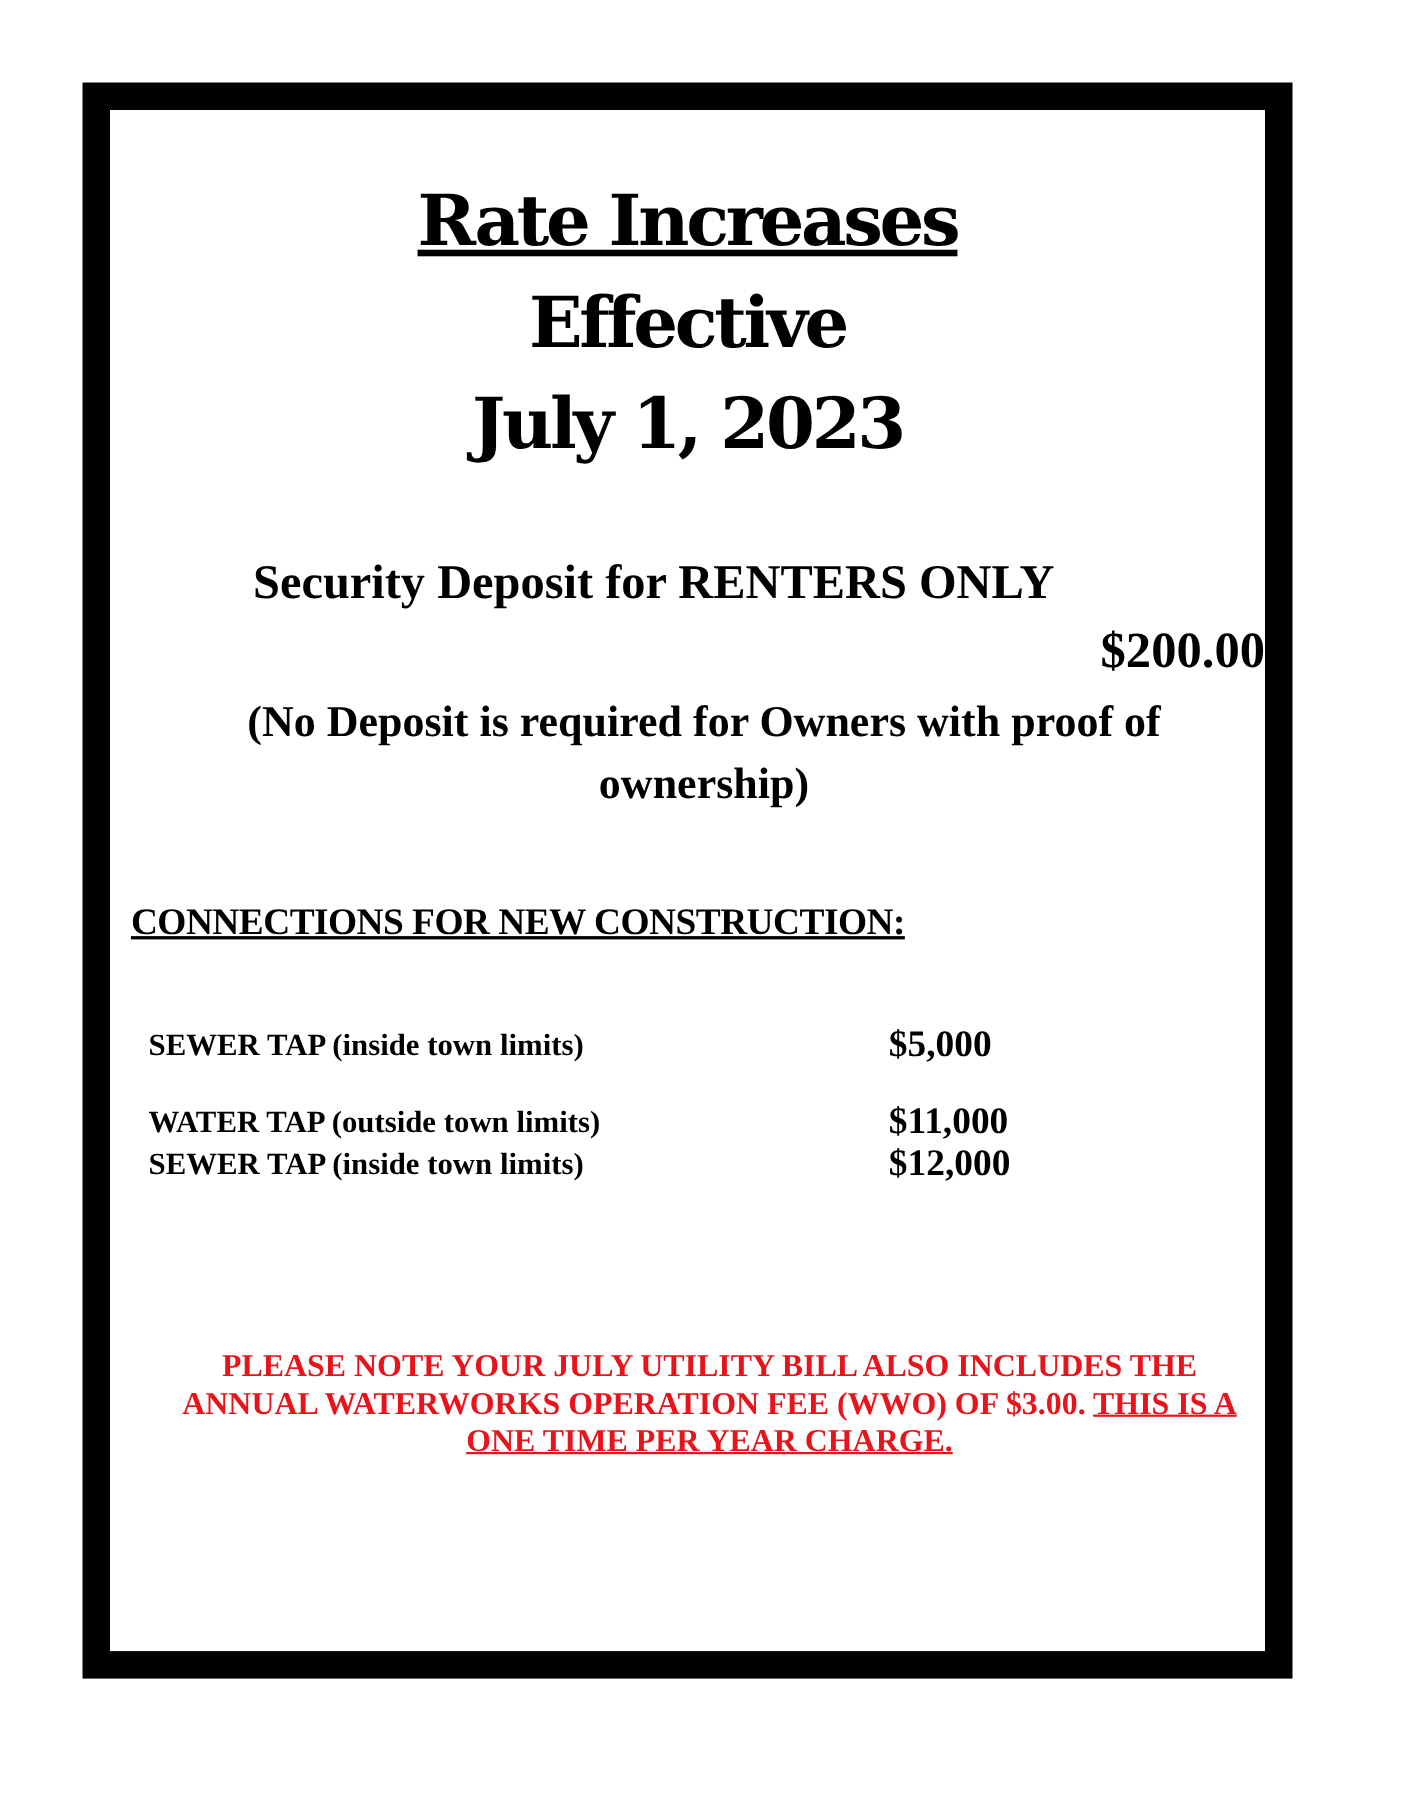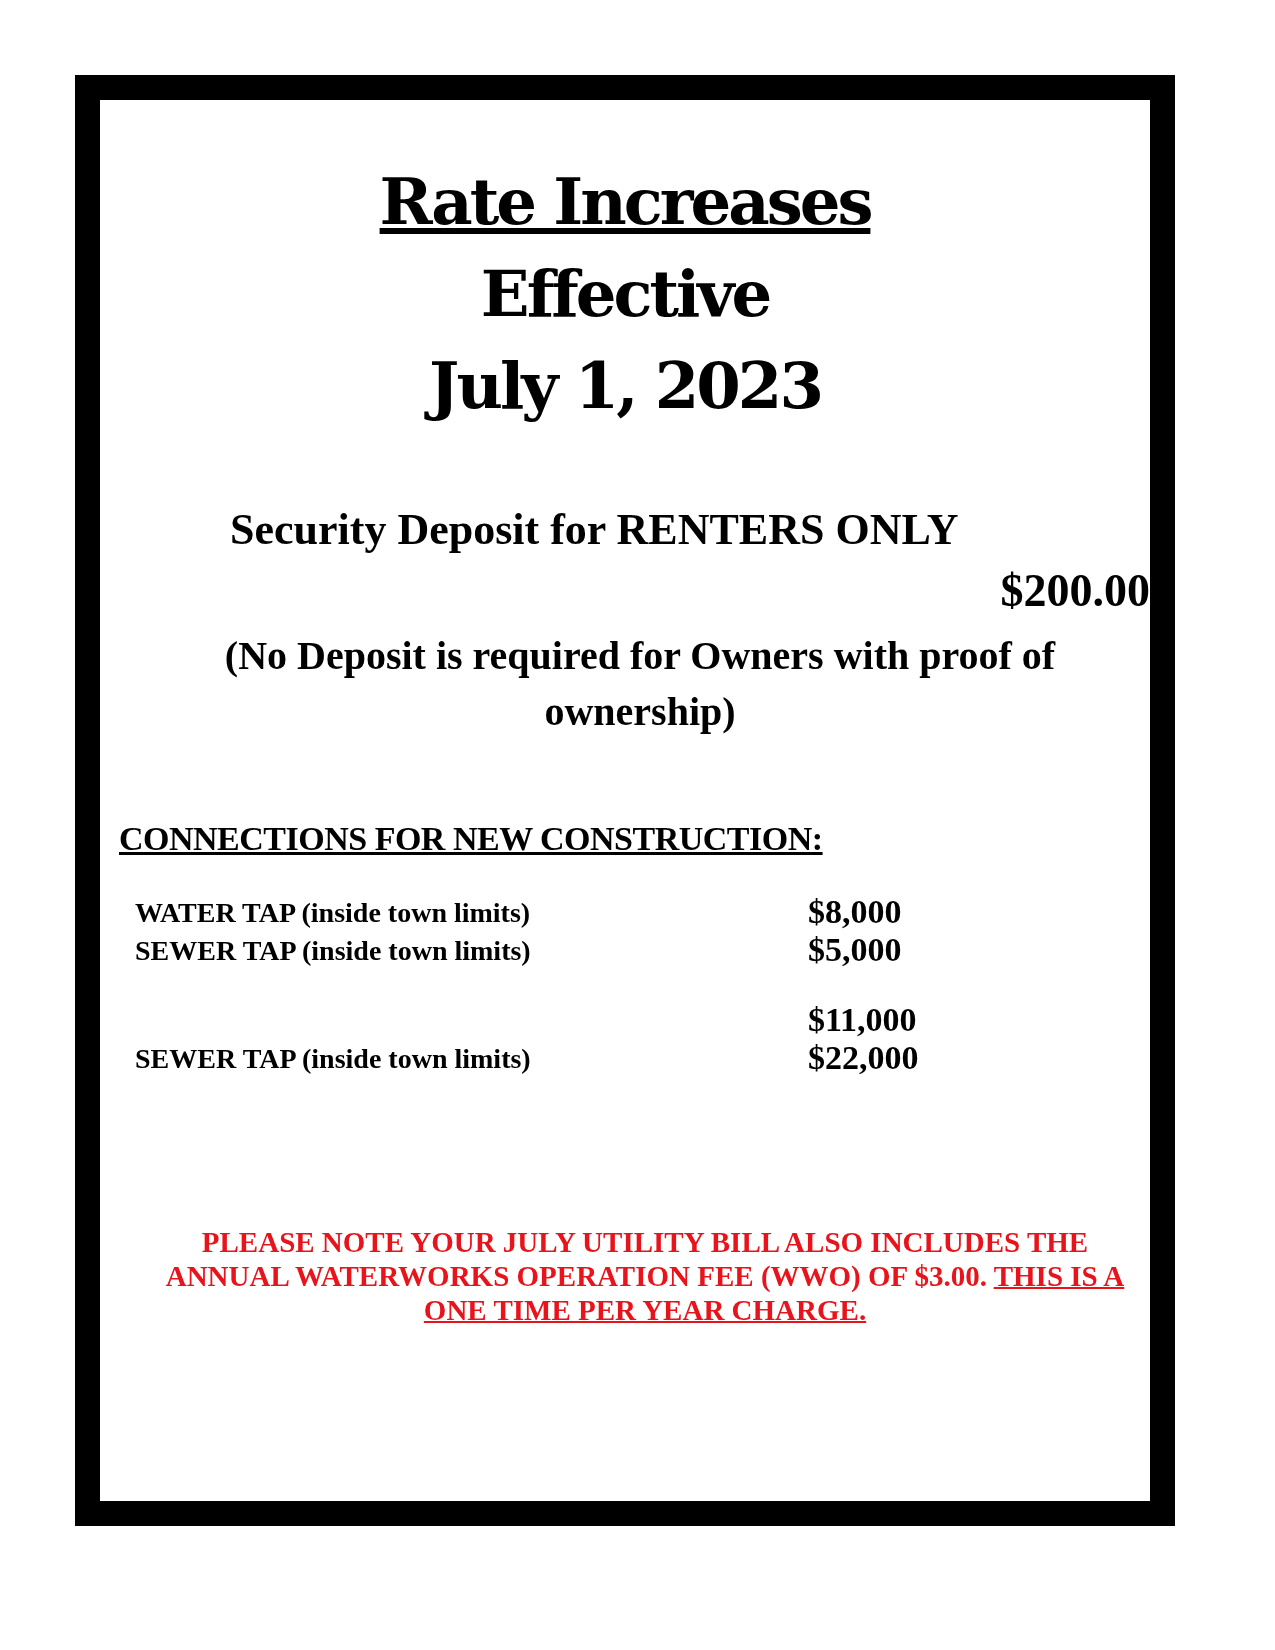--- a/index.html
+++ b/index.html
@@ -28,32 +28,29 @@
   <div class="title t1">Rate Increases</div>
   <div class="title t2">Effective</div>
   <div class="title t3">July 1, 2023</div>
 
   <div class="dep-head serif-b">Security Deposit for RENTERS ONLY</div>
   <div class="dep-amt serif-b">$200.00</div>
   <div class="dep-note serif-b">(No Deposit is required for Owners with proof of ownership)</div>
 
   <div class="conn-head serif-b">CONNECTIONS FOR NEW CONSTRUCTION:</div>
 
-  <div class="row r1 serif-b">
-    <span class="lbl"><span>WATER TAP</span> <span>(inside town limits)</span></span>
-    <span class="amt">$8,000</span>
-  </div>
   <div class="row r2 serif-b">
     <span class="lbl"><span>SEWER TAP</span> <span>(inside town limits)</span></span>
     <span class="amt">$5,000</span>
   </div>
   <div class="row r3 serif-b">
+    <span class="lbl"><span>WATER TAP</span> <span>(outside town limits)</span></span>
     <span class="amt">$11,000</span>
   </div>
   <div class="row r4 serif-b">
     <span class="lbl"><span>SEWER TAP</span> <span>(inside town limits)</span></span>
-    <span class="amt">$22,000</span>
+    <span class="amt">$12,000</span>
   </div>
 
   <div class="notice">
     <span>PLEASE NOTE YOUR JULY  UTILITY BILL ALSO INCLUDES THE ANNUAL WATERWORKS OPERATION FEE (WWO) OF $3.00. </span><u>THIS IS A ONE TIME PER YEAR CHARGE.</u>
   </div>
 </div>
 
 </body></html>

